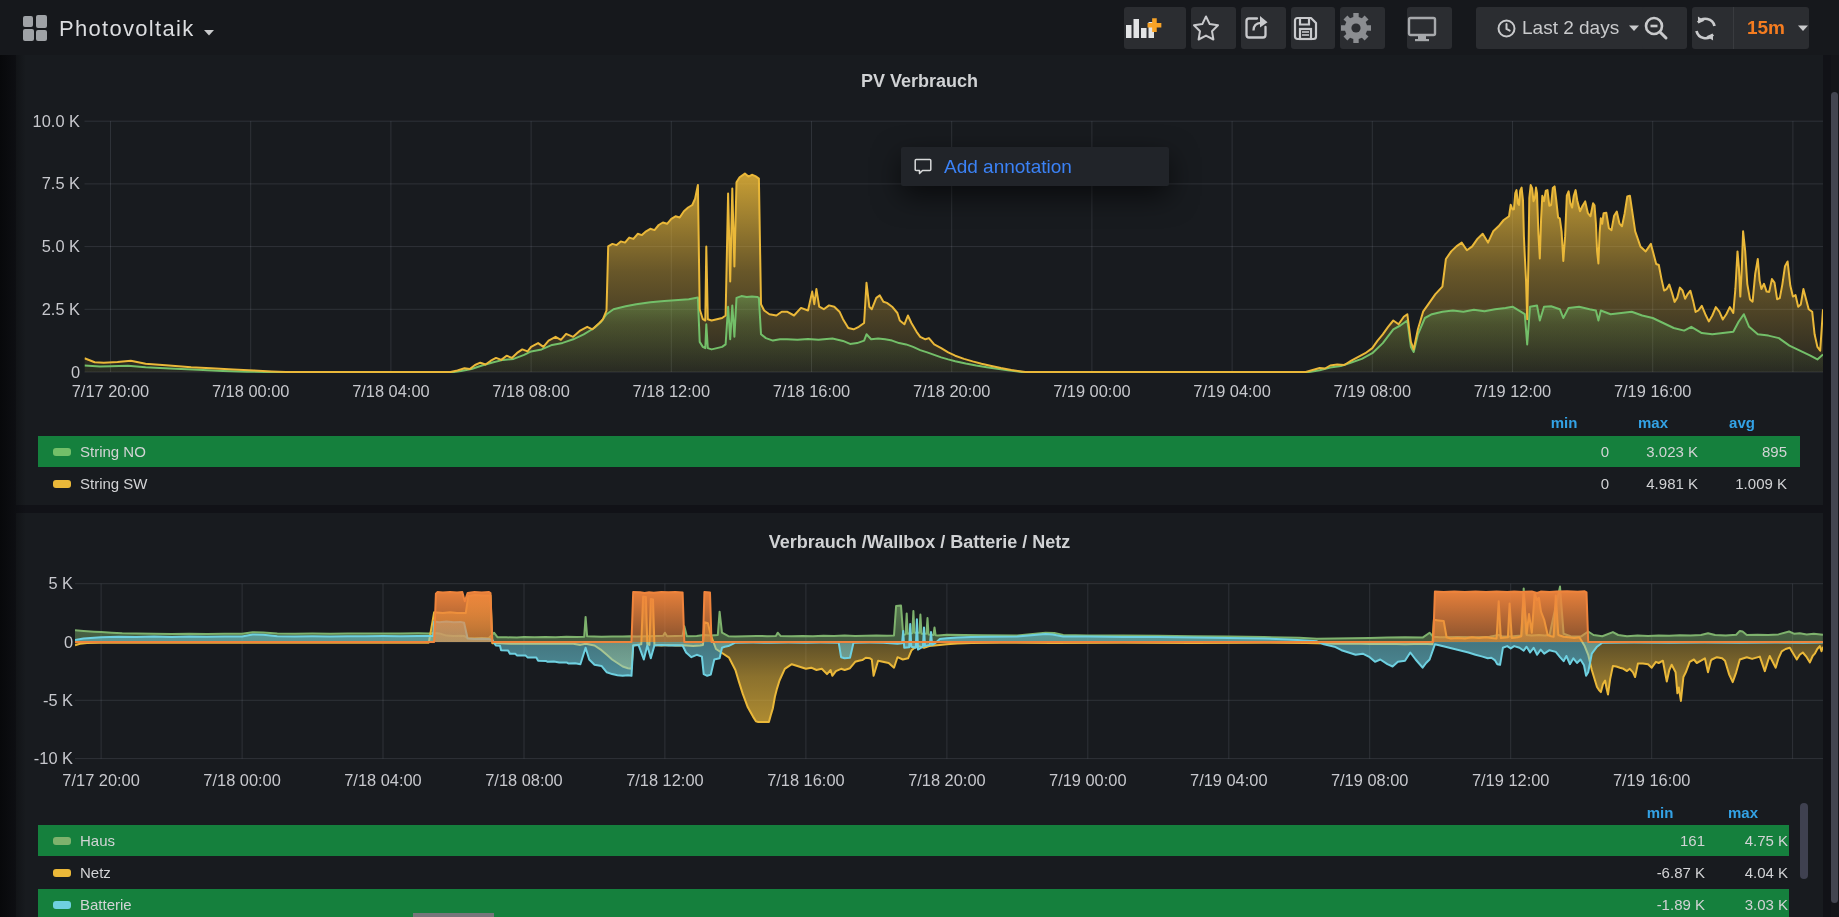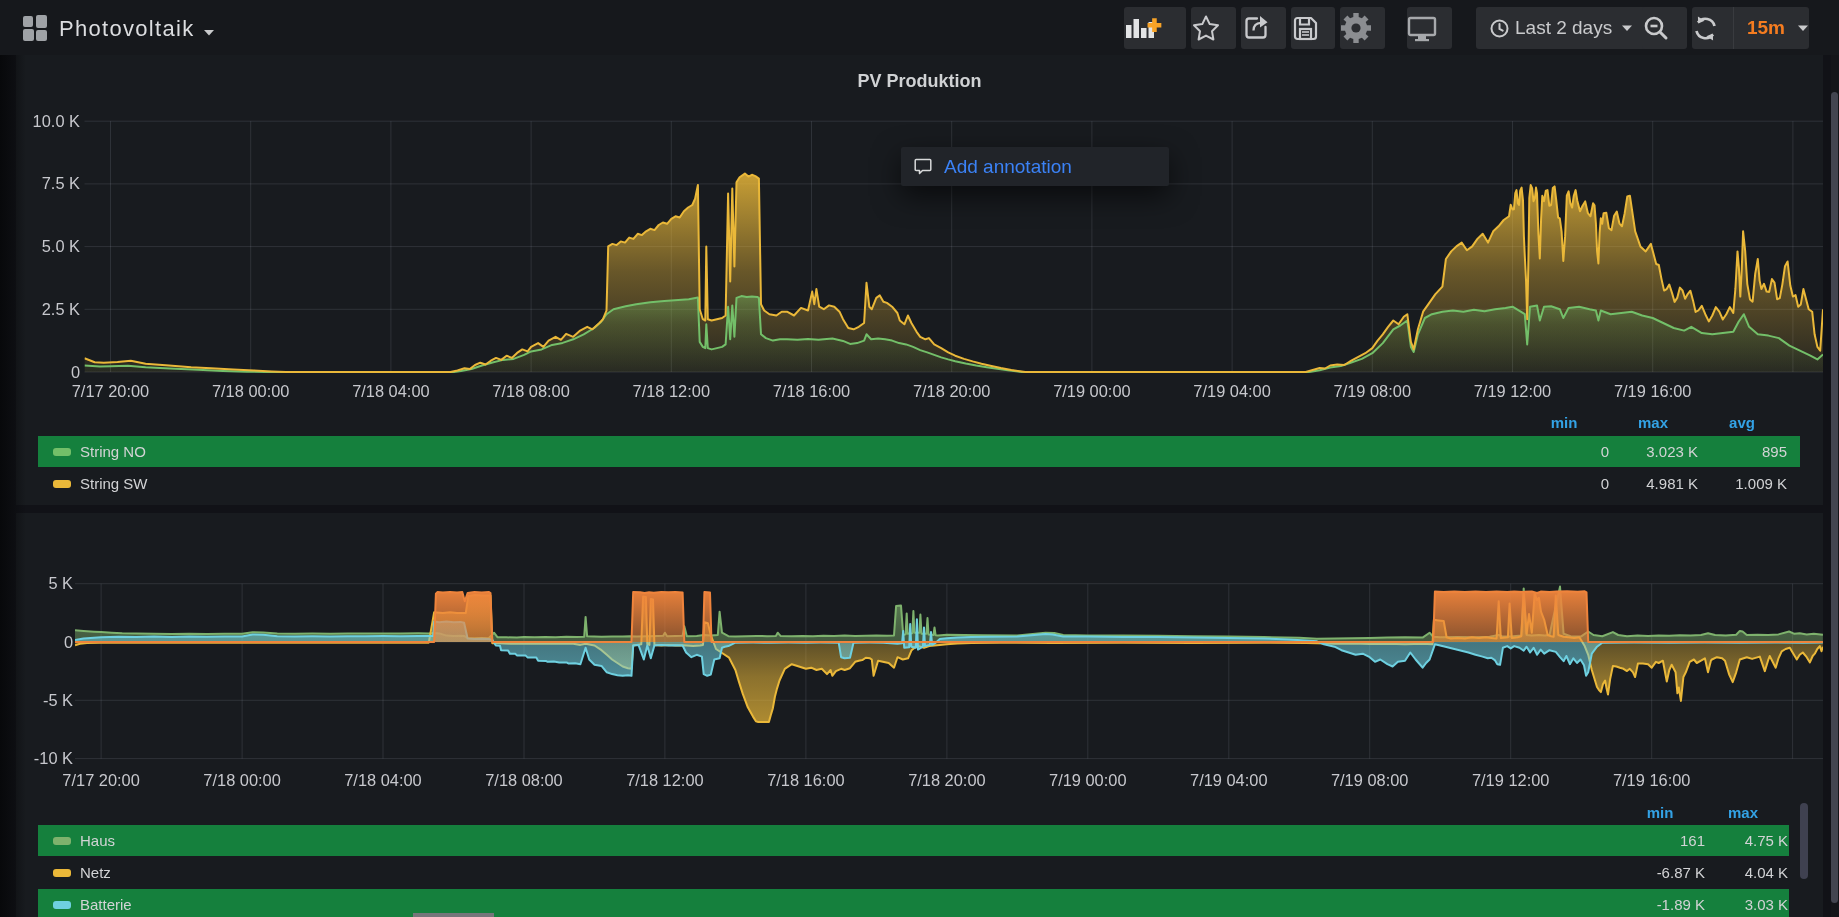--- a/index.html
+++ b/index.html
@@ -21,21 +21,22 @@
 .lval {position:absolute;top:7px;font-size:15px;color:#d2d3d5;text-align:right;width:90px}
 .lhdr {position:absolute;top:0;font-size:15px;font-weight:bold;color:#33a2e5;text-align:center;width:90px}
 .tooltip {position:absolute;left:901px;top:147px;width:268px;height:39px;background:#212429;
  border-radius:2px;box-shadow:0 10px 28px rgba(0,0,0,0.6);display:flex;align-items:center}
 </style></head>
 <body>
 <div class="page">
 
 <div class="panel" style="top:55px;height:450px"></div>
 <div class="panel" style="top:513px;height:404px"></div>
-<div class="ptitle" style="top:71px">PV Produktion</div>
+<div class="ptitle" style="top:71px">PV Verbrauch</div>
+<div class="ptitle" style="top:532px">Verbrauch /Wallbox / Batterie / Netz</div>
 
 <svg width="1839" height="917" viewBox="0 0 1839 917" style="position:absolute;left:0;top:0">
 <defs>
 <linearGradient id="gSW" gradientUnits="userSpaceOnUse" x1="0" y1="172" x2="0" y2="372">
  <stop offset="0" stop-color="#EAB839" stop-opacity="0.85"></stop>
  <stop offset="0.5" stop-color="#EAB839" stop-opacity="0.38"></stop>
  <stop offset="1" stop-color="#EAB839" stop-opacity="0.07"></stop>
 </linearGradient>
 <linearGradient id="gNO" gradientUnits="userSpaceOnUse" x1="0" y1="292" x2="0" y2="372">
  <stop offset="0" stop-color="#73BF69" stop-opacity="0.44"></stop>
@@ -208,21 +209,21 @@
 <circle cx="16" cy="16" r="4.6" fill="#2b2d31"></circle>
 </svg>
       </div>
 <div class="btn" style="left:1407px;width:45px">
         <svg width="30" height="27" viewBox="0 0 30 27">
 <rect x="2" y="3" width="26" height="17" rx="1.5" fill="none" stroke="#a7a9ac" stroke-width="2.4"></rect>
 <rect x="11" y="20" width="8" height="4" fill="#a7a9ac"></rect>
 <rect x="8" y="24" width="14" height="2.2" fill="#a7a9ac"></rect>
 </svg>
       </div>
-<div class="btn" style="left:1476px;width:176px;justify-content:flex-start;padding-left:14px">
+<div class="btn" style="left:1476px;width:176px;justify-content:flex-start;padding-left:21px">
   <svg width="19" height="19" viewBox="0 0 19 19">
 <circle cx="9.5" cy="9.5" r="8" fill="none" stroke="#c9cacc" stroke-width="2"></circle>
 <path d="M9.5 5v4.8l3.2 1.8" fill="none" stroke="#c9cacc" stroke-width="2" stroke-linecap="round"></path>
 </svg>
         <span style="font-size:19px;color:#c9cacc;margin:0 9px 0 6px">Last 2 days</span>
         <svg width="12" height="8" viewBox="0 0 12 8">
           <path d="M1 1.5h10L6 7z" fill="#c9cacc"></path>
         </svg>
 </div>
 <div class="btn" style="left:1642px;width:45px">

